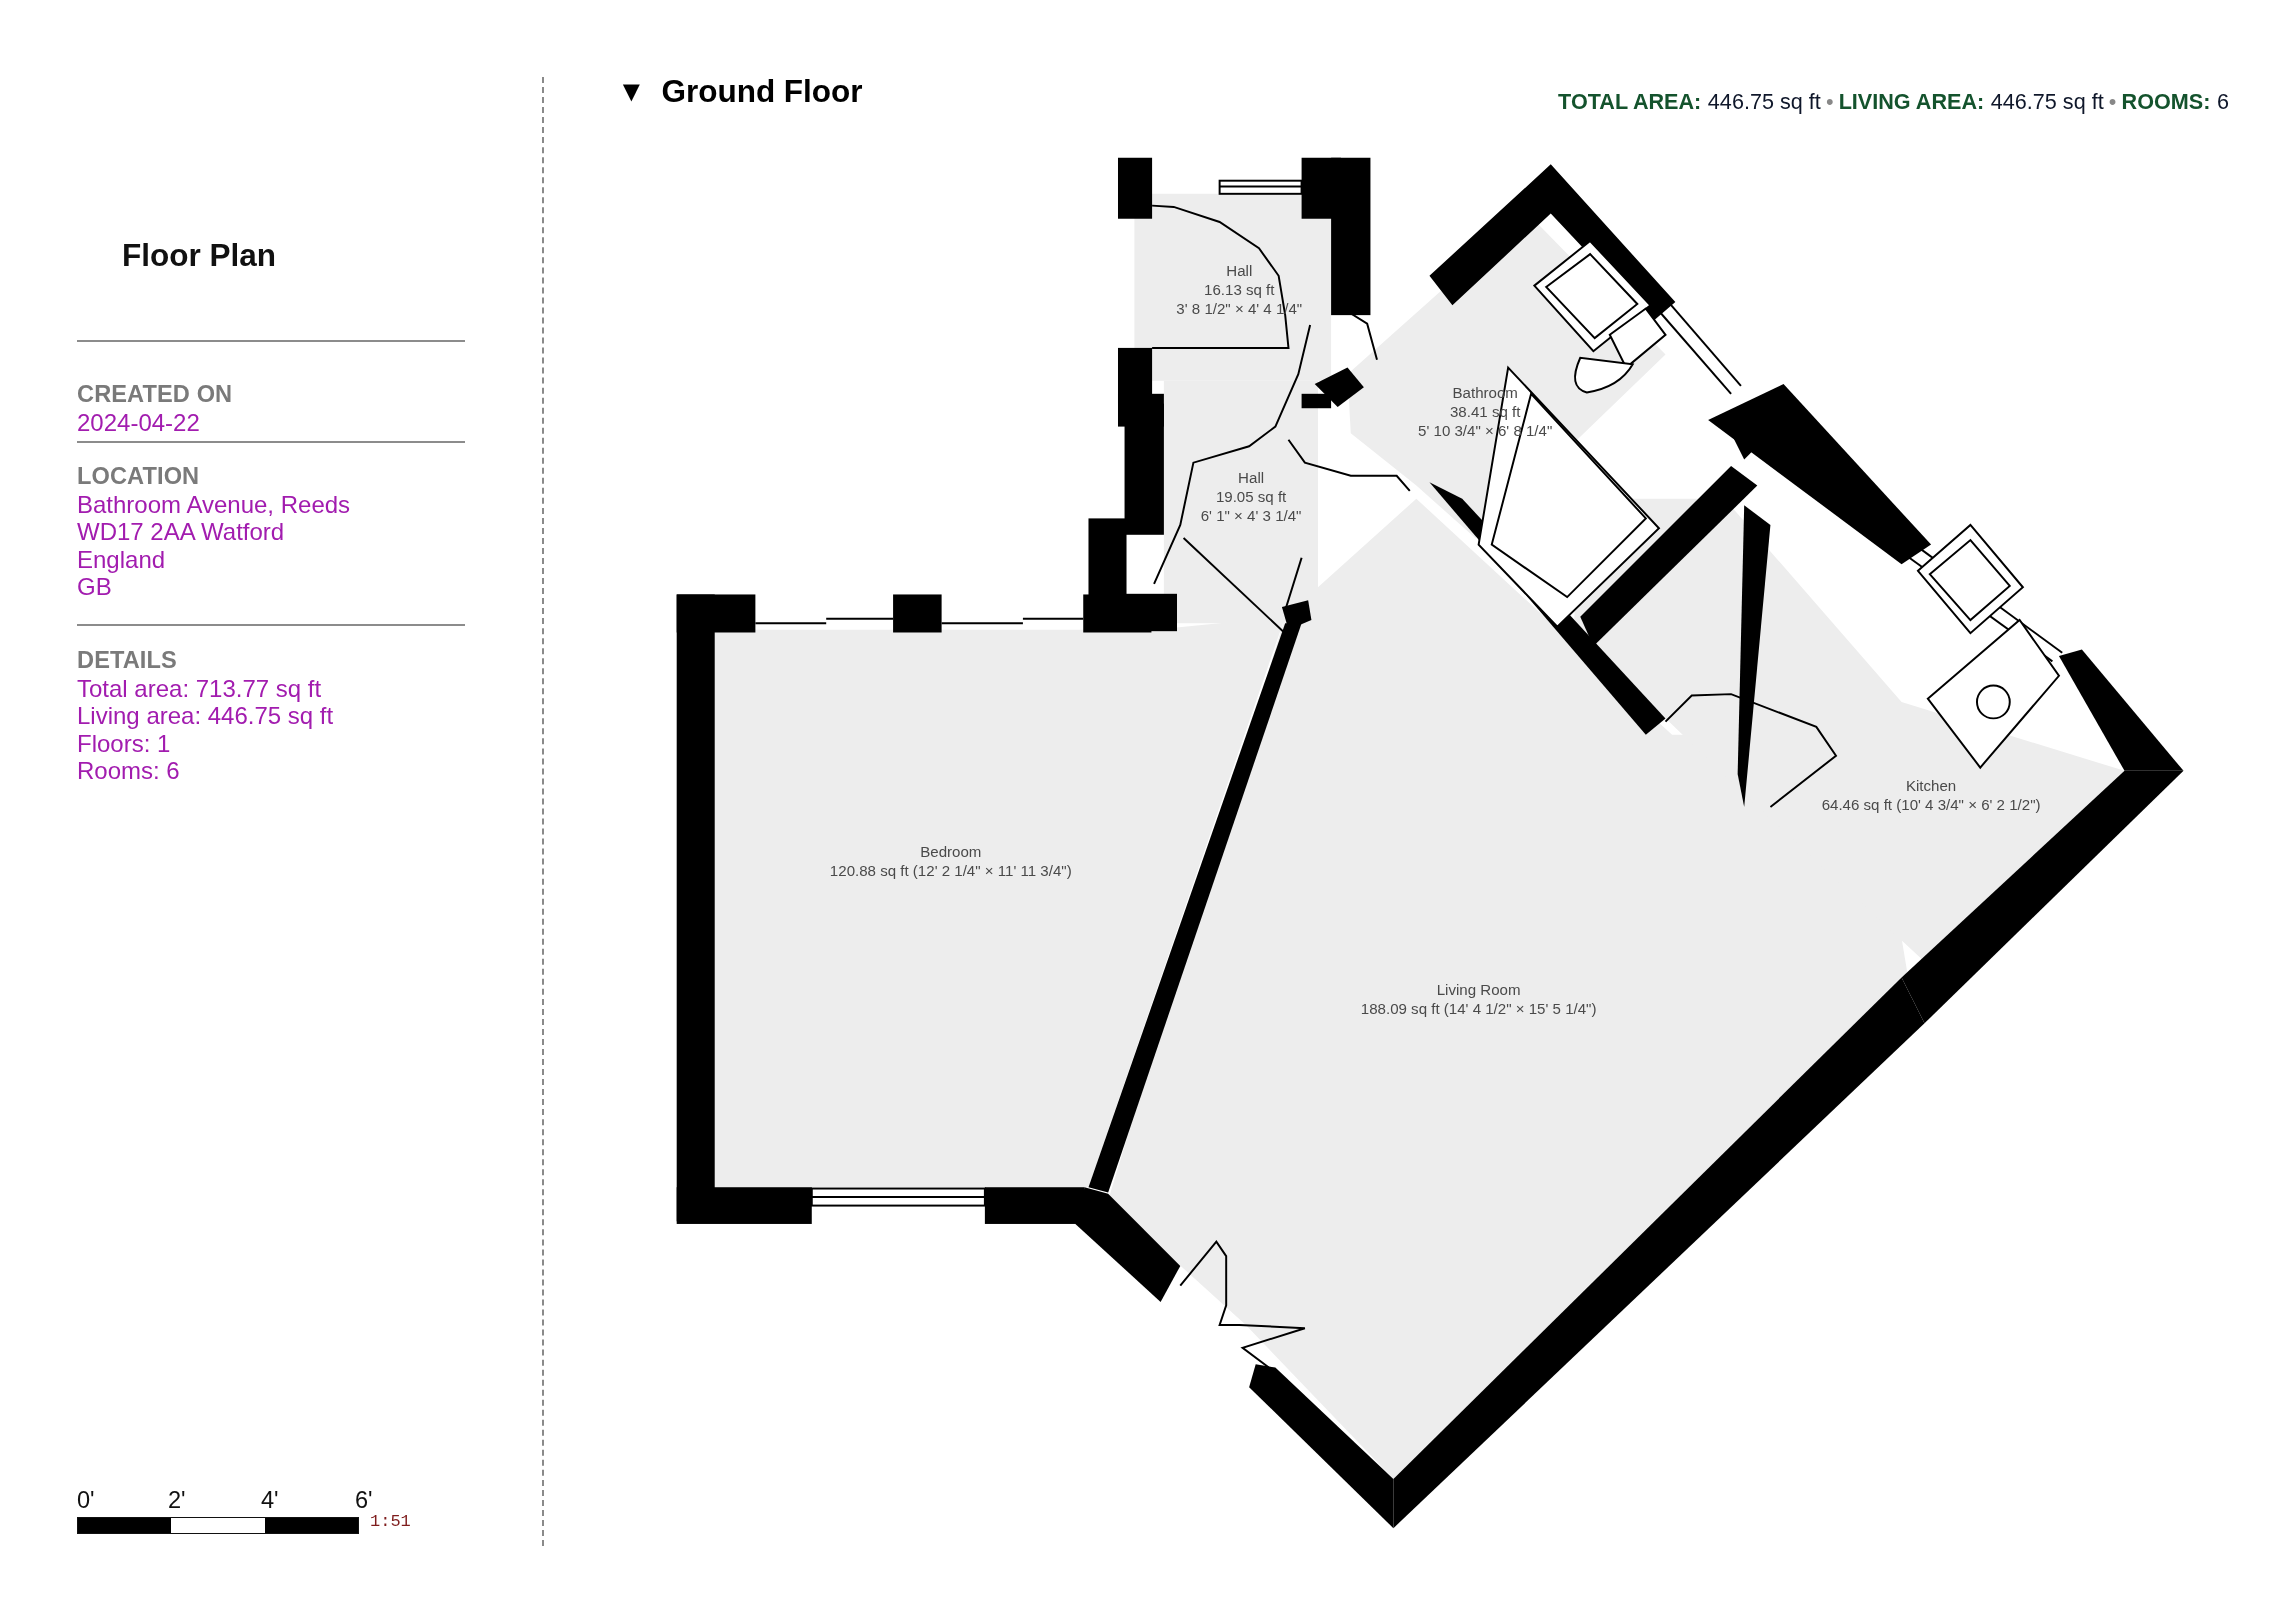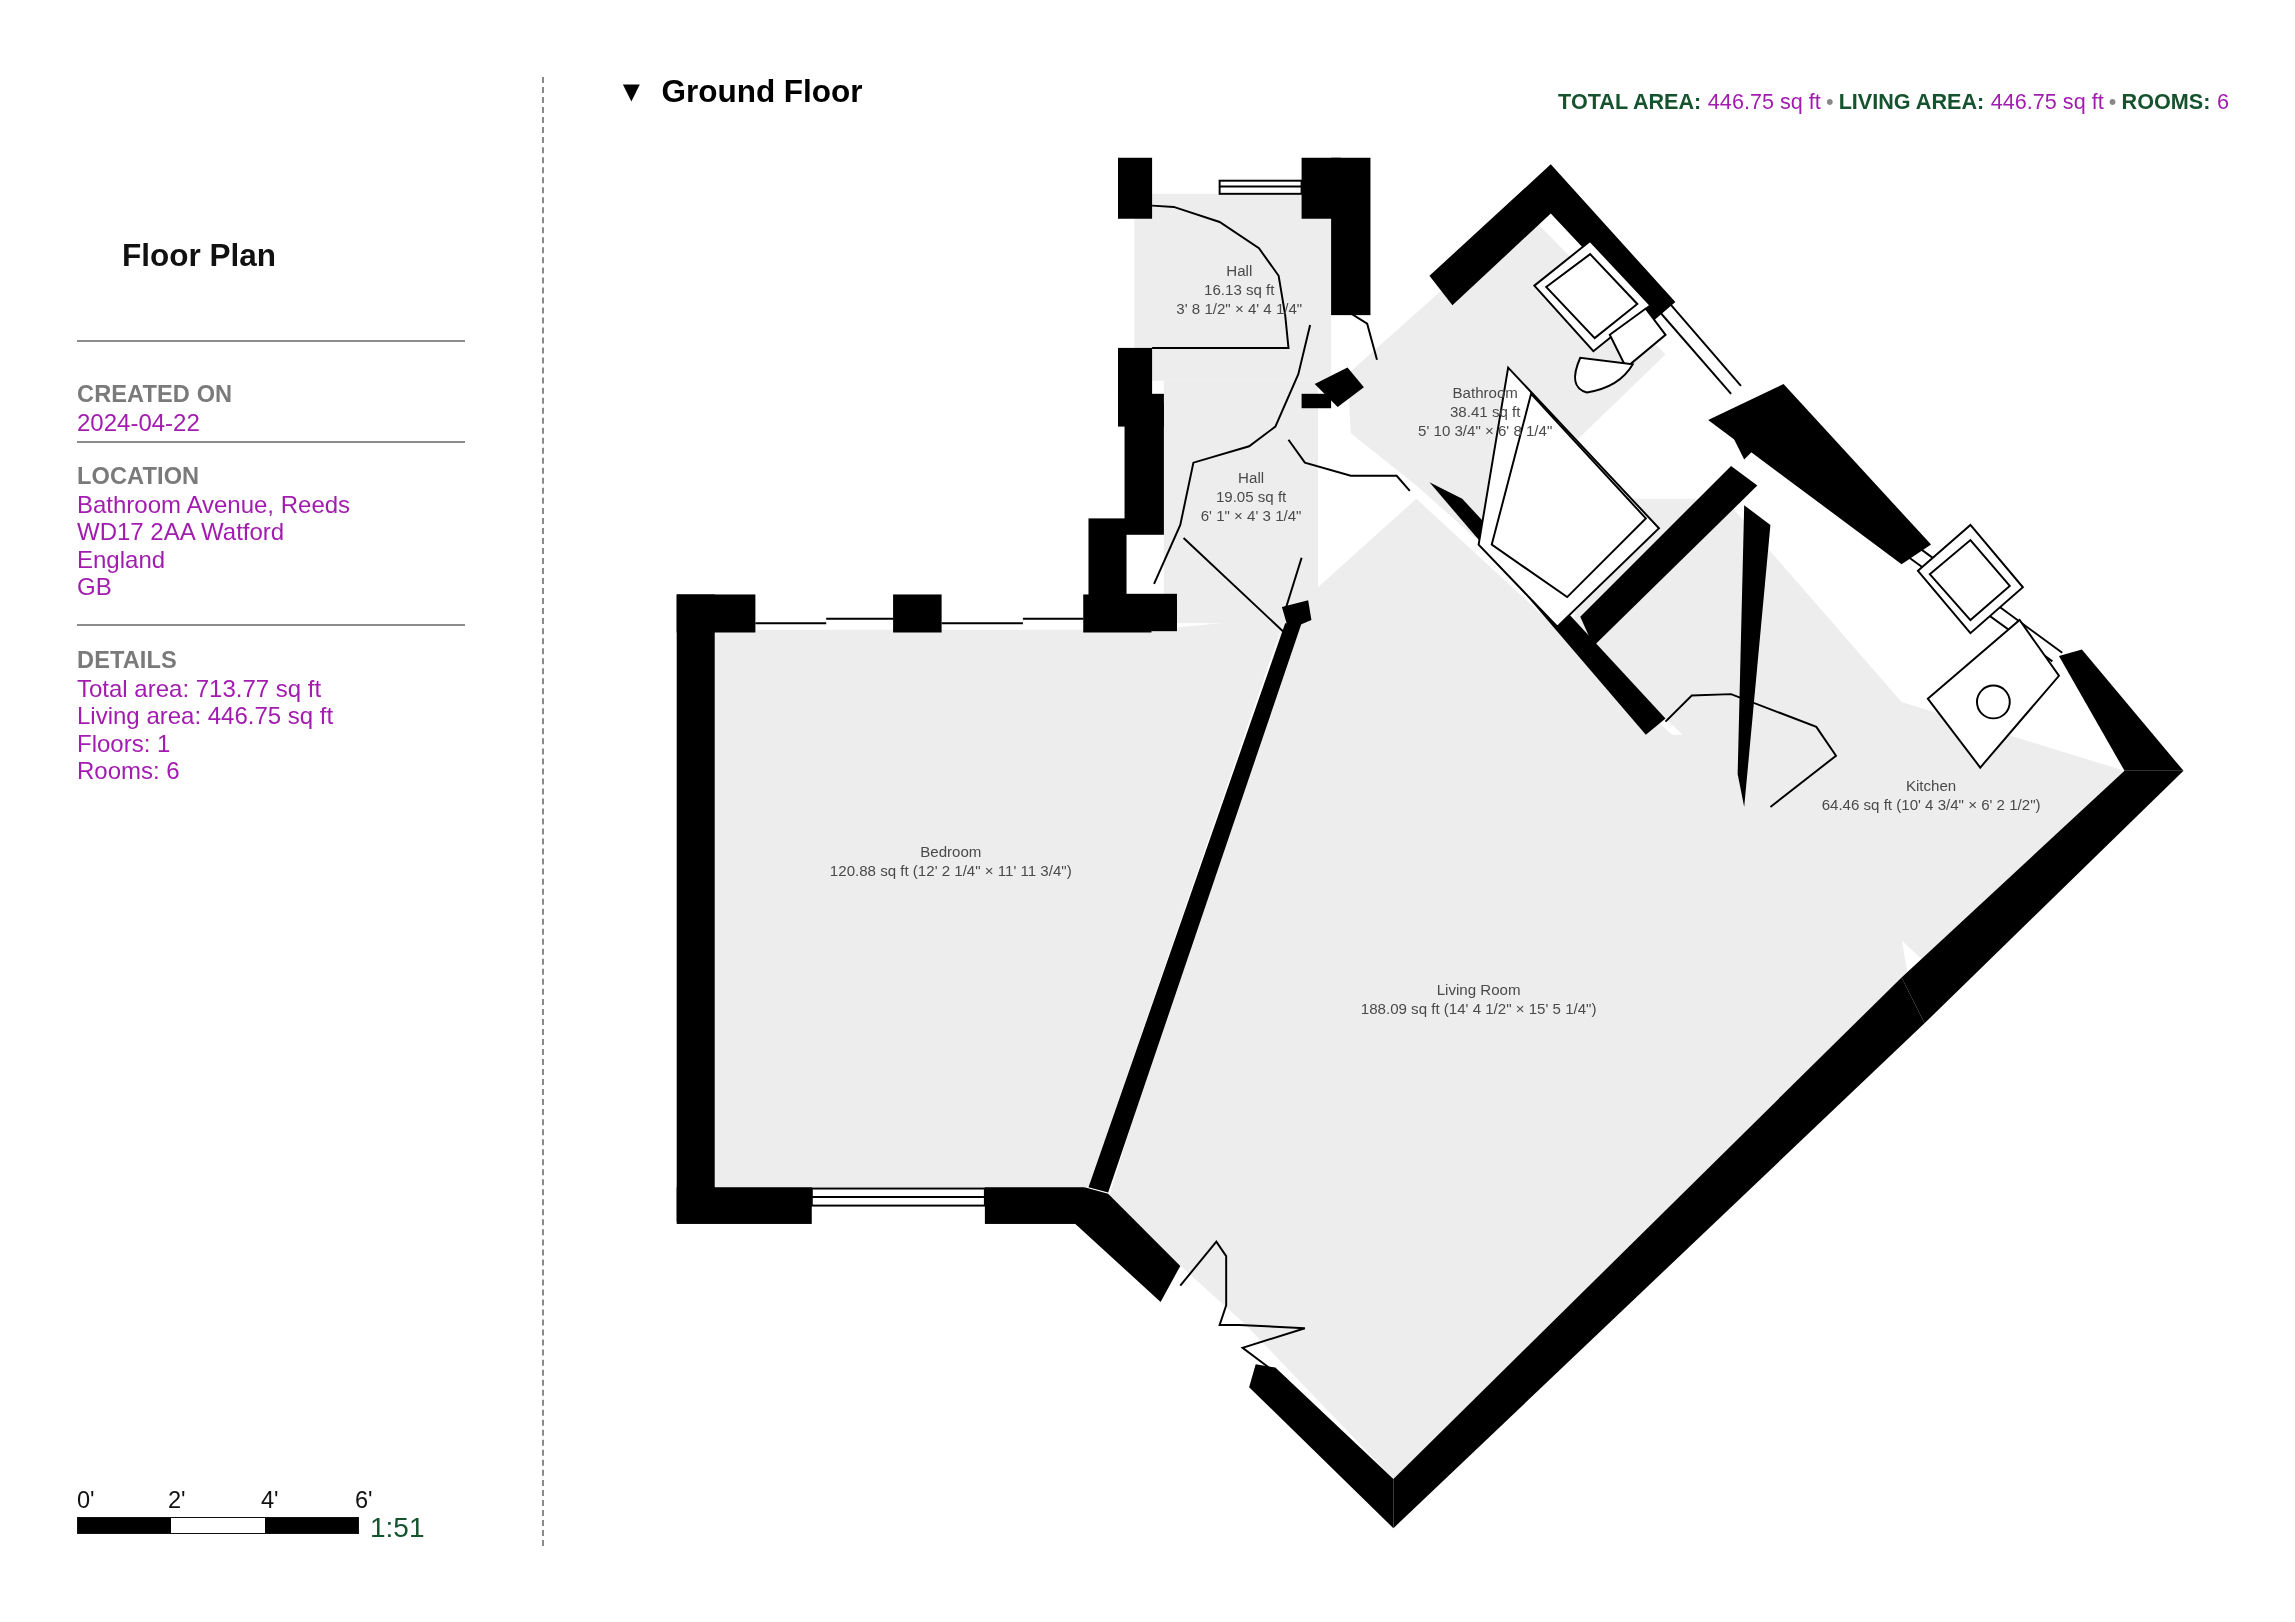--- a/index.html
+++ b/index.html
@@ -8,30 +8,30 @@
   .rule { position: absolute; left: 77px; width: 388px; height: 0; border-top: 2px solid #8c8c8c; }
   .section { position: absolute; left: 77px; width: 394px; }
   .sec-label { font-size: 23.6px; font-weight: 700; color: #7a7a7a; line-height: 27.5px; letter-spacing: 0.1px; }
   .sec-line { font-size: 24px; color: #a21caf; line-height: 27.5px; }
   .divider { position: absolute; left: 542px; top: 77px; height: 1469px; width: 0; border-left: 2px dashed #8a8a8a; }
   .floor-header { position: absolute; left: 617px; top: 73px; display: flex; align-items: center; }
   .floor-caret { font-size: 29px; margin-right: 15.7px; color: #000; line-height: 1; }
   .floor-name { font-size: 31.5px; font-weight: 700; color: #000000; }
   .summary { position: absolute; right: 66px; top: 89px; font-size: 21.6px; white-space: nowrap; }
   .summary .k { color: #14532d; font-weight: 700; }
-  .summary .v { color: #a21caf; margin-left: 6.6px; }
+  .summary .v { color: #0f172a; margin-left: 6.6px; }
   .summary .dot { color: #888; margin: 0 5.2px; }
   .plan { position: absolute; left: 0; top: 0; width: 2295px; height: 1623px; }
   .room-label { font-family: "Liberation Sans", "DejaVu Sans", sans-serif; fill: #4a4a4a; font-size: 23px; text-anchor: middle; }
   .scale { position: absolute; left: 77px; top: 1487px; }
   .scale-ticks { position: relative; height: 26px; width: 341px; font-size: 23.6px; color: #111; }
   .scale-ticks span { position: absolute; top: 0; }
   .scale-bar { display: flex; width: 282px; height: 17px; border: 1.3px solid #111; box-sizing: border-box; margin-top: 3.9px; }
   .scale-bar .seg { flex: 1; }
-  .scale-ratio { position: absolute; left: 293px; top: 25px; font-size: 28px; color: #14532d; }
+  .scale-ratio { position: absolute; left: 293px; top: 25px; font-size: 17px; color: #7f1d1d; font-family: Liberation Mono, monospace; }
 </style>
 </head>
 <body>
 
 <div class="title">Floor Plan</div>
 <div class="rule" style="top:340px"></div>
 
 <div class="section" style="top:381px">
   <div class="sec-label">CREATED ON</div>
   <div class="sec-line">2024-04-22</div>

